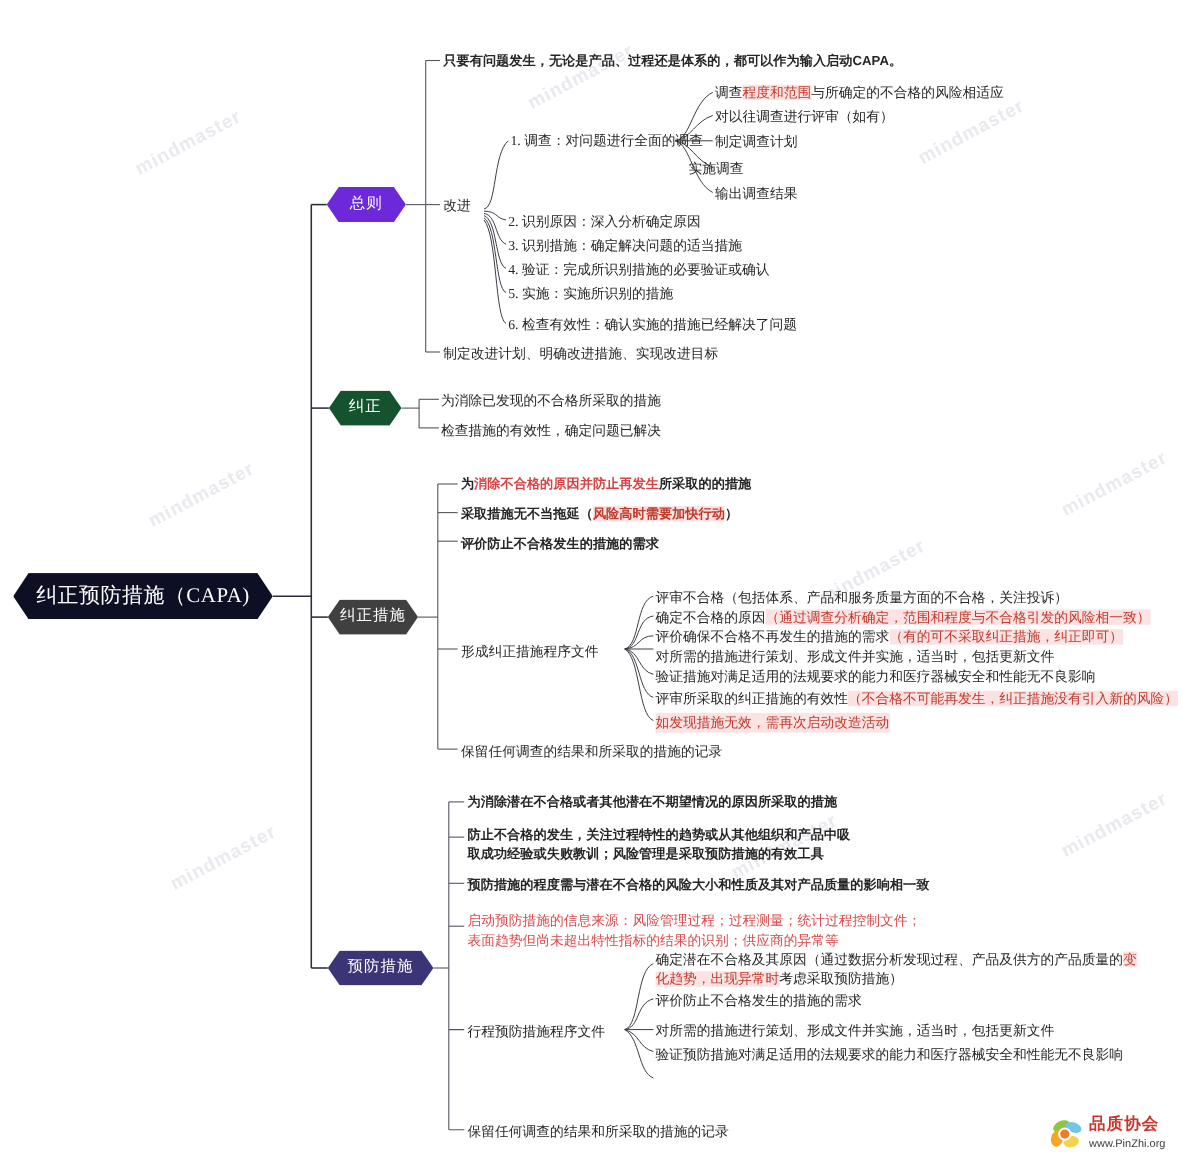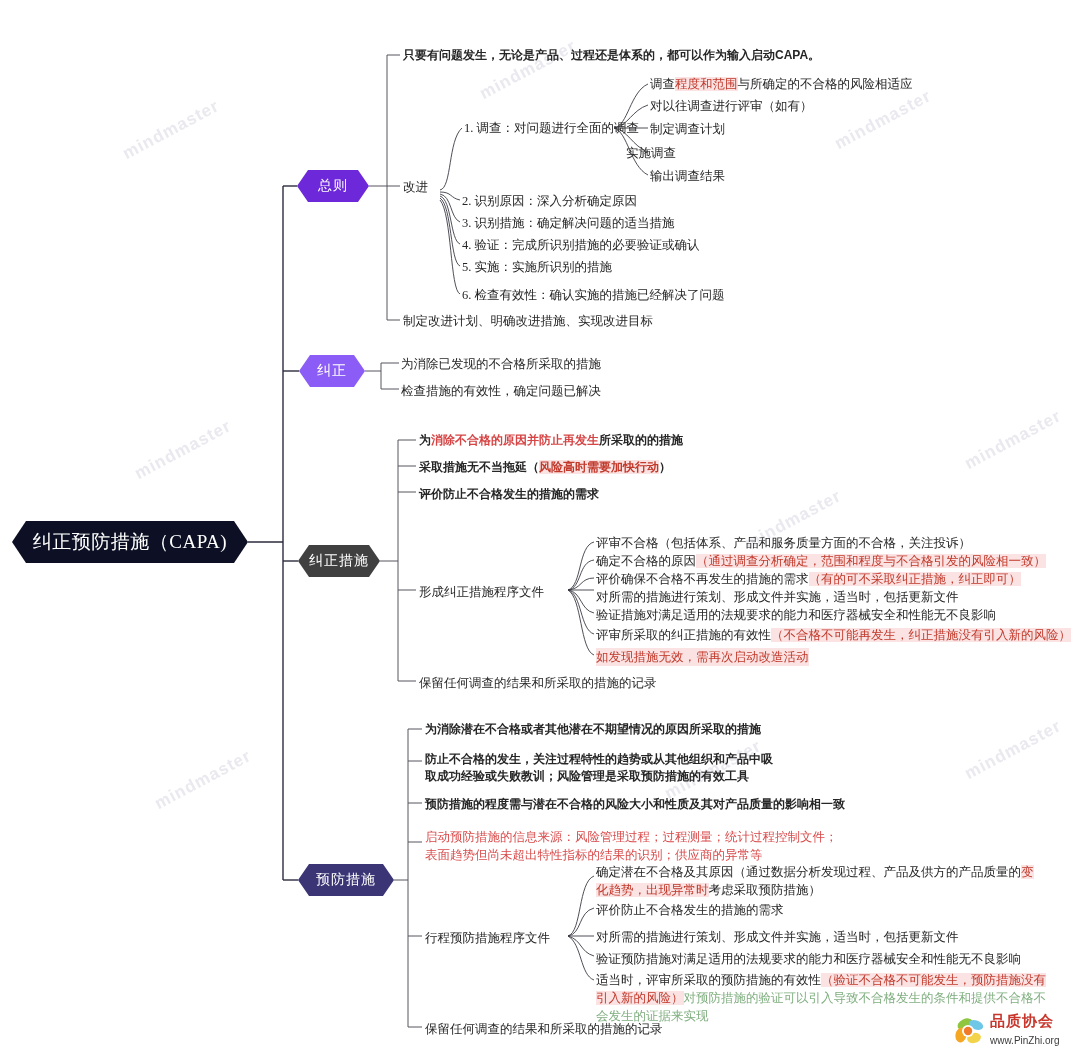--- a/index.html
+++ b/index.html
@@ -44,21 +44,21 @@
   .chip {
     height: 32px;
     line-height: 32px;
     text-align: center;
     color: #ffffff;
     font-size: 14px;
     letter-spacing: 1px;
     clip-path: polygon(11px 0, calc(100% - 11px) 0, 100% 50%, calc(100% - 11px) 100%, 11px 100%, 0 50%);
   }
   .chip-zongze   { left: 297px; top: 170px; width: 72px; background: #6d28d9; }
-  .chip-jiuzheng { left: 299px; top: 355px; width: 66px; background: #8b5cf6; }
+  .chip-jiuzheng { left: 299px; top: 355px; width: 66px; background: #14532d; }
   .chip-jzcs     { left: 298px; top: 545px; width: 82px; background: #404040; }
   .chip-yfcs     { left: 298px; top: 864px; width: 96px; background: #3b3576; }
 
   
   .leaf {
     position: absolute;
     font-size: 12.5px;
     color: #262626;
     line-height: 1.45;
     white-space: nowrap;
@@ -273,23 +273,20 @@
   <div class="leaf" style="left:425px; top:929px;">行程预防措施程序文件</div>
 
   <div class="leaf" style="left:425px; top:1020px;">保留任何调查的结果和所采取的措施的记录</div>
 
   <div class="leaf wrap" style="left:596px; top:863px; width:446px;">
     <span>确定潜在不合格及其原因（通过数据分析发现过程、产品及供方的产品质量的</span><span class="hl-redbg">变化趋势，出现异常时</span><span>考虑采取预防措施）</span>
   </div>
   <div class="leaf" style="left:596px; top:901px;">评价防止不合格发生的措施的需求</div>
   <div class="leaf" style="left:596px; top:928px;">对所需的措施进行策划、形成文件并实施，适当时，包括更新文件</div>
   <div class="leaf" style="left:596px; top:950px;">验证预防措施对满足适用的法规要求的能力和医疗器械安全和性能无不良影响</div>
-  <div class="leaf wrap" style="left:596px; top:971px; width:450px;">
-    <span>适当时，评审所采取的预防措施的有效性</span><span class="hl-redbg">（验证不合格不可能发生，预防措施没有引入新的风险）</span><span class="green-faint">对预防措施的验证可以引入导致不合格发生的条件和提供不合格不会发生的证据来实现</span>
-  </div>
 
   <div class="logo">
     <svg width="36" height="36" viewBox="0 0 36 36" style="position:absolute;left:0;top:2px;">
       <ellipse cx="13" cy="10" rx="8" ry="5" fill="#8ec63f" transform="rotate(-25 13 10)"></ellipse>
       <ellipse cx="24" cy="11" rx="7.5" ry="4.5" fill="#6fc7e8" transform="rotate(20 24 11)"></ellipse>
       <ellipse cx="9" cy="21" rx="5.5" ry="7.5" fill="#f5a623" transform="rotate(15 9 21)"></ellipse>
       <ellipse cx="22" cy="24" rx="7" ry="5" fill="#f3d34a" transform="rotate(-15 22 24)"></ellipse>
       <circle cx="16" cy="17" r="6" fill="#ffffff"></circle>
       <circle cx="16" cy="17" r="4.2" fill="#f07b2a"></circle>
     </svg>

